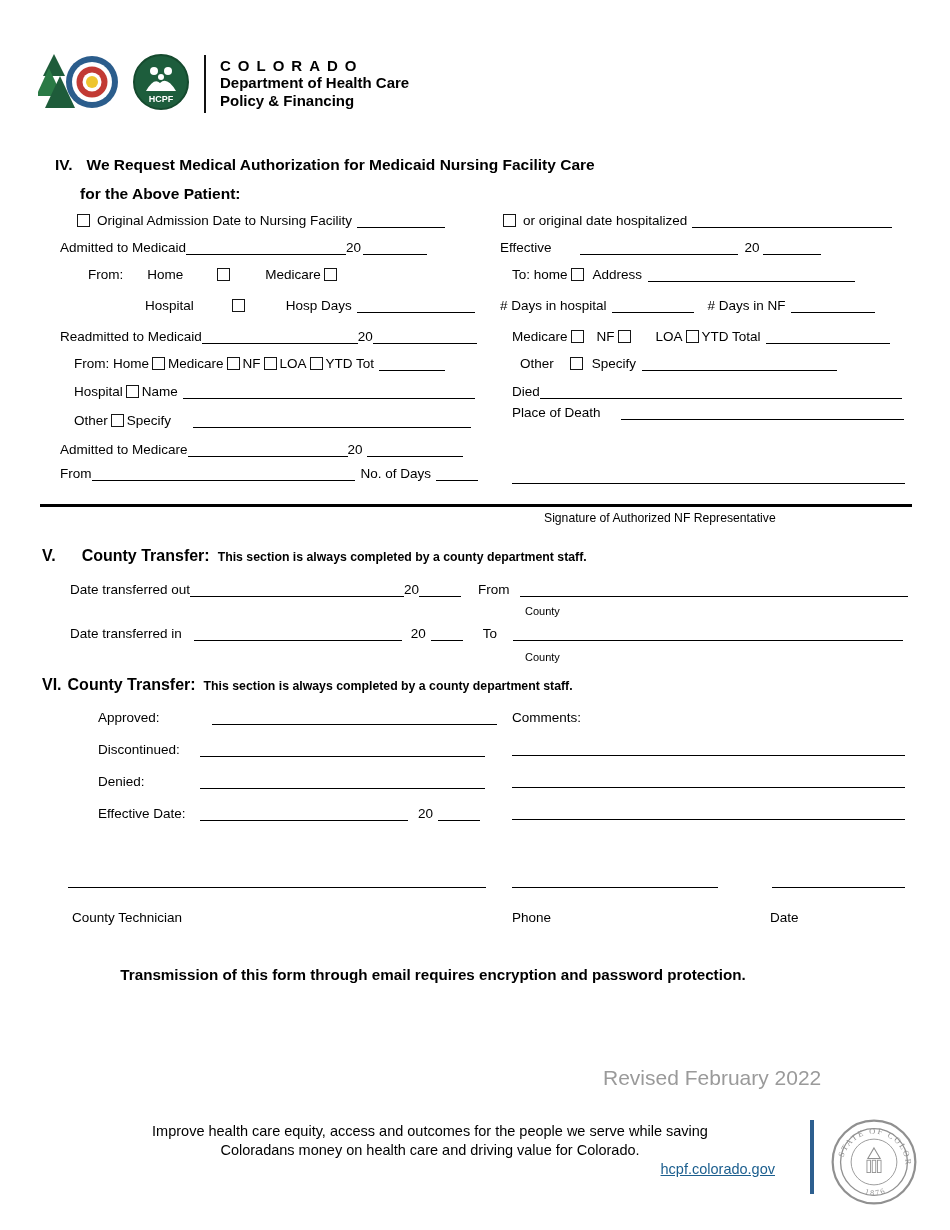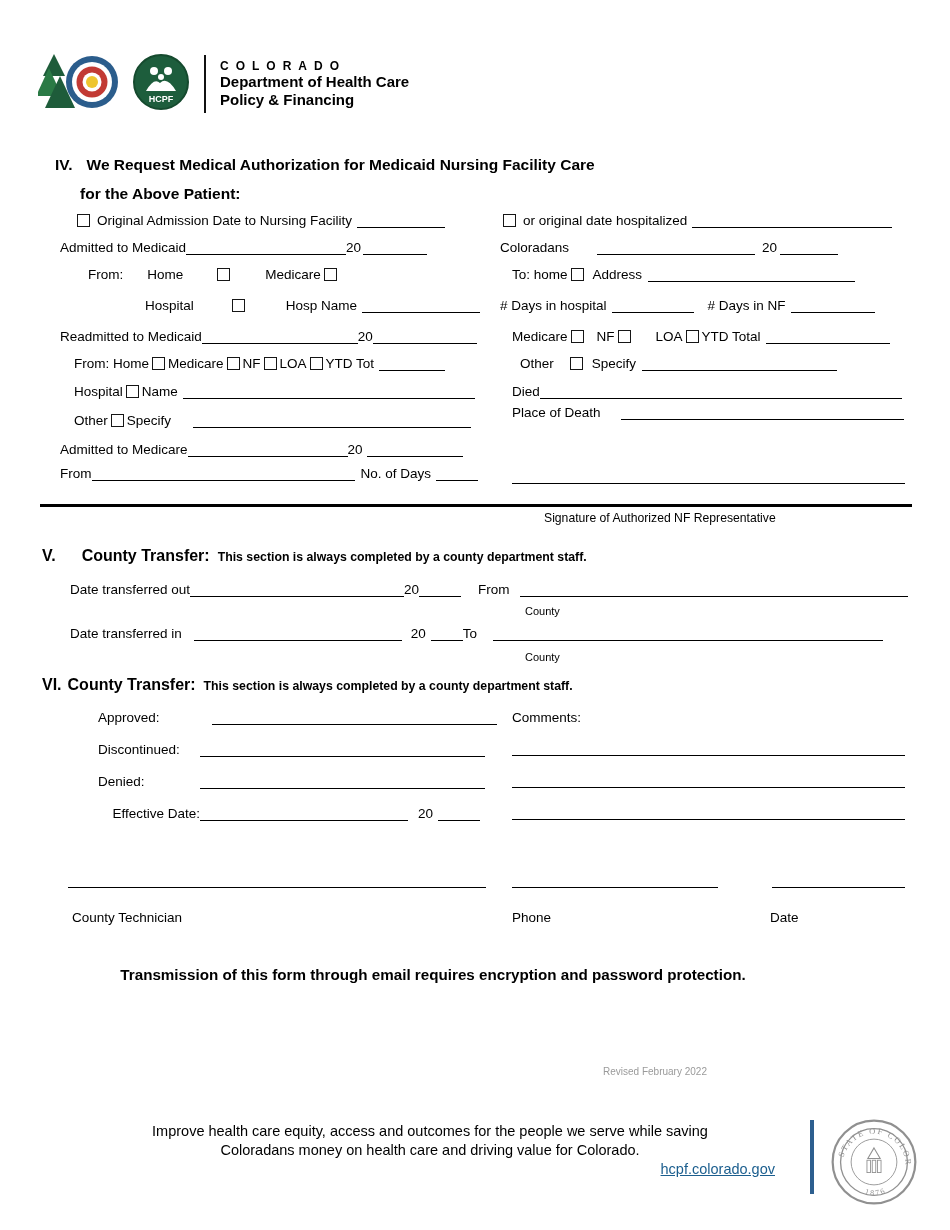--- a/index.html
+++ b/index.html
@@ -12,21 +12,21 @@
   .abs{position:absolute;}
   .fld{display:inline-block;border-bottom:1px solid #000;height:13px;}
   .cb{display:inline-block;width:11px;height:11px;border:1.7px solid #161616;background:#fff;margin:0 3px 1px 3px;}
   .b{font-weight:bold;}
   .h1{font-size:15.5px;font-weight:bold;}
   .h2{font-size:16px;font-weight:bold;}
   .sub{font-size:12.3px;font-weight:bold;}
   .small{font-size:11px;}
   .cap{font-size:12.2px;}
   .gray{color:#9a9a9a;}
-  .brand{font-size:12px;font-weight:bold;letter-spacing:7px;}
+  .brand{font-size:15px;font-weight:bold;letter-spacing:7px;}
   .dept{font-size:15px;font-weight:bold;line-height:18px;}
   .rule{position:absolute;left:40px;width:872px;height:3px;background:#000;}
   .link{color:#1b5e8e;text-decoration:underline;}
   .bar{position:absolute;width:4px;height:74px;background:#2d5f8f;}
   .lbl6{display:inline-block;width:102px;}
   .mission{font-size:14.5px;line-height:19px;text-align:center;}
 </style>
 </head>
 <body>
 
@@ -81,21 +81,21 @@
   <span class="fld" style="width:200px;margin-left:5px;"></span>
 </div>
 
 <div class="row" style="top:240px;left:60px;">
   <span>Admitted to Medicaid</span>
   <span class="fld" style="width:160px;"></span>
   <span>20</span>
   <span class="fld" style="width:64px;margin-left:2px;"></span>
 </div>
 <div class="row" style="top:240px;left:500px;">
-  <span>Coloradans</span>
+  <span>Effective</span>
   <span class="fld" style="width:158px;margin-left:28px;"></span>
   <span style="margin-left:7px;">20</span>
   <span class="fld" style="width:58px;margin-left:3px;"></span>
 </div>
 
 <div class="row" style="top:267px;left:88px;">
   <span>From:</span>
   <span style="margin-left:24px;">Home</span>
   <span class="cb" style="margin-left:34px;"></span>
   <span style="margin-left:32px;">Medicare</span>
@@ -104,21 +104,21 @@
 <div class="row" style="top:267px;left:512px;">
   <span>To: home</span>
   <span class="cb"></span>
   <span style="margin-left:6px;">Address</span>
   <span class="fld" style="width:207px;margin-left:6px;"></span>
 </div>
 
 <div class="row" style="top:298px;left:145px;">
   <span>Hospital</span>
   <span class="cb" style="margin-left:38px;"></span>
-  <span style="margin-left:38px;">Hosp Name</span>
+  <span style="margin-left:38px;">Hosp Days</span>
   <span class="fld" style="width:118px;margin-left:5px;"></span>
 </div>
 <div class="row" style="top:298px;left:500px;">
   <span># Days in hospital</span>
   <span class="fld" style="width:82px;margin-left:5px;"></span>
   <span style="margin-left:14px;"># Days in NF</span>
   <span class="fld" style="width:84px;margin-left:5px;"></span>
 </div>
 
 <div class="row" style="top:329px;left:60px;">
@@ -217,21 +217,21 @@
 </div>
 <div class="row" style="top:605px;left:525px;">
   <span class="small">County</span>
 </div>
 
 <div class="row" style="top:626px;left:70px;">
   <span>Date transferred in</span>
   <span class="fld" style="width:208px;margin-left:12px;"></span>
   <span style="margin-left:9px;">20</span>
   <span class="fld" style="width:32px;margin-left:5px;"></span>
-  <span style="">To</span>
+  <span style="margin-left:20px;">To</span>
   <span class="fld" style="width:390px;margin-left:16px;"></span>
 </div>
 <div class="row" style="top:651px;left:525px;">
   <span class="small">County</span>
 </div>
 
 <div class="row" style="top:676px;left:42px;">
   <span class="h2">VI.</span>
   <span class="h2" style="margin-left:6px;">County Transfer:</span>
   <span class="sub" style="margin-left:8px;margin-bottom:1px;">This section is always completed by a county department staff.</span>
@@ -254,21 +254,21 @@
 </div>
 
 <div class="row" style="top:774px;left:98px;">
   <span class="lbl6">Denied:</span>
   <span class="fld" style="width:285px;"></span>
 </div>
 <div class="row" style="top:774px;left:512px;">
   <span class="fld" style="width:393px;"></span>
 </div>
 
-<div class="row" style="top:806px;left:98px;text-align:right;">
+<div class="row" style="top:806px;left:98px;">
   <span class="lbl6">Effective Date:</span>
   <span class="fld" style="width:208px;"></span>
   <span style="margin-left:10px;">20</span>
   <span class="fld" style="width:42px;margin-left:5px;"></span>
 </div>
 <div class="row" style="top:806px;left:512px;">
   <span class="fld" style="width:393px;"></span>
 </div>
 
 <span class="fld abs" style="top:874px;left:68px;width:418px;"></span>
@@ -283,21 +283,21 @@
 </div>
 <div class="row" style="top:910px;left:770px;">
   <span>Date</span>
 </div>
 
 <div class="abs" style="top:966px;left:0;width:866px;text-align:center;">
   <span class="b" style="font-size:15.2px;">Transmission of this form through email requires encryption and password protection.</span>
 </div>
 
 <div class="row" style="top:1066px;left:603px;">
-  <span class="gray" style="font-size:10px;">Revised February 2022</span>
+  <span class="gray" style="font-size:21px;">Revised February 2022</span>
 </div>
 
 <div class="abs mission" style="top:1122px;left:85px;width:690px;">
   <div>Improve health care equity, access and outcomes for the people we serve while saving</div>
   <div>Coloradans money on health care and driving value for Colorado.</div>
   <div style="text-align:right;">
     <a class="link" href="#" style="font-size:14.5px;">hcpf.colorado.gov</a>
   </div>
 </div>
 

